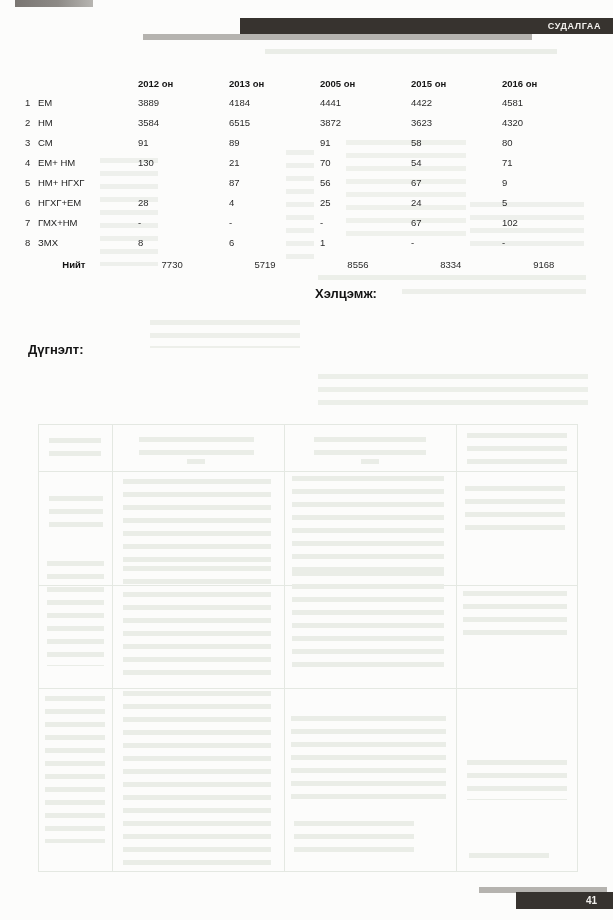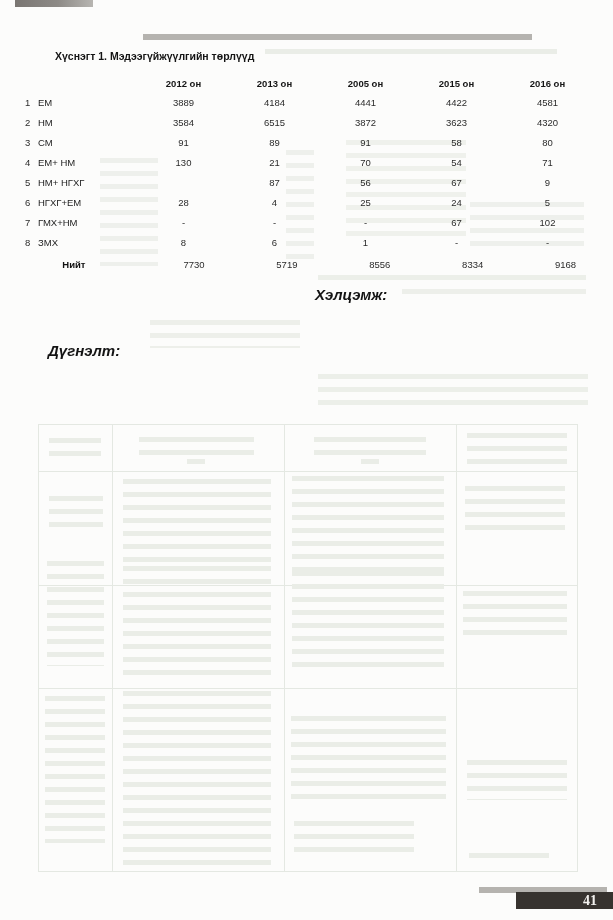--- a/index.html
+++ b/index.html
@@ -10,62 +10,64 @@
   
   .smudge{left:15px;top:0;width:78px;height:7px;
           background:linear-gradient(to right,#7a7672 0%,#8d8a86 55%,#b7b5b1 100%);}
   .hdr-dark{left:240px;top:18px;width:373px;height:16px;background:#37332f;
             display:flex;align-items:center;justify-content:flex-end;padding-right:12px;box-sizing:border-box;}
   .hdr-dark span{color:#f4f2ef;font-size:9px;font-weight:bold;letter-spacing:.6px;}
   .hdr-gray{left:143px;top:34px;width:389px;height:6px;background:#b5b3af;}
   .ftr-gray{left:479px;top:887px;width:128px;height:6px;background:#b5b3af;}
   .ftr-dark{left:516px;top:892px;width:97px;height:17px;background:#37332f;
             display:flex;align-items:center;justify-content:flex-end;padding-right:16px;box-sizing:border-box;}
-  .ftr-dark span{color:#f2f0ed;font-size:14px;font-weight:bold;font-family:Liberation Serif, serif;}
+  .ftr-dark span{color:#f2f0ed;font-size:10px;font-weight:bold;font-family:Liberation Sans, sans-serif;}
 
   
   .tbl-title{left:55px;top:50px;font-size:10.5px;font-weight:bold;color:#141414;margin:0;}
   .datatable{left:18px;top:74px;width:580px;}
   .trow{display:flex;align-items:center;height:20px;}
   .thead{height:18px;}
   .ttotal{height:24px;gap:28px;}
   .c-no{width:20px;padding-left:7px;font-size:9.5px;color:#2b2b2b;box-sizing:border-box;}
   .c-label{width:100px;font-size:9.5px;color:#1d1d1d;}
-  .c-val{width:91px;text-align:center;font-size:9.5px;color:#2b2b2b;}
+  .c-val{width:91px;text-align:left;font-size:9.5px;color:#2b2b2b;}
   .th{font-weight:bold;color:#151515;}
   .ttotal .c-label{font-weight:bold;color:#111;}
 
   
   .para{position:absolute;margin:0;text-align:justify;font-size:10px;line-height:14.6px;
         color:#1f1f1f;text-indent:17px;}
   .p1{left:28px;top:286px;width:274px;}
-  .subhead{position:absolute;margin:0;font-size:15px;font-weight:bold;color:#141414;font-style:italic;}
-  .h-concl{left:28px;top:342px;margin-left:20px;}
+  .subhead{position:absolute;margin:0;font-size:13px;font-weight:bold;color:#141414;}
+  .h-concl{left:28px;top:342px;}
   .p2{left:28px;top:357px;width:274px;}
   .h-disc{left:315px;top:286px;}
   .p3{left:315px;top:301px;width:278px;}
 
   
   .bl{position:absolute;
       background-image:repeating-linear-gradient(to bottom,#eaede7 0 5px,transparent 5px 13px);
       filter:blur(.6px);}
   .ghost-table{left:38px;top:424px;width:540px;height:448px;border:1px solid #e4e8e2;box-sizing:border-box;}
   .gv{position:absolute;top:0;width:1px;height:100%;background:#e4e8e2;}
   .gh{position:absolute;left:0;width:100%;height:1px;background:#e4e8e2;}
 </style>
 </head>
 <body>
 
 <div class="page">
 
   <div class="abs smudge"></div>
   <div class="abs hdr-gray"></div>
+  <div class="abs hdr-dark">
+    <span>СУДАЛГАА</span>
+  </div>
   <div class="bl" style="left:265px;top:49px;width:292px;height:8px;"></div>
 
-  <h1 class="abs tbl-title">Хүснэгт 1. Мэдээгүйжүүлгийн төрлүүд</h1>
 
   <div class="bl" style="left:100px;top:158px;width:58px;height:108px;opacity:.75;"></div>
   <div class="bl" style="left:286px;top:150px;width:28px;height:114px;opacity:.75;"></div>
   <div class="bl" style="left:346px;top:140px;width:120px;height:100px;opacity:.7;"></div>
   <div class="bl" style="left:470px;top:202px;width:114px;height:50px;opacity:.75;"></div>
   <div class="bl" style="left:150px;top:320px;width:150px;height:28px;opacity:.8;"></div>
   <div class="bl" style="left:318px;top:275px;width:268px;height:6px;opacity:.85;"></div>
   <div class="bl" style="left:402px;top:289px;width:184px;height:6px;opacity:.8;"></div>
   <div class="bl" style="left:318px;top:374px;width:270px;height:32px;opacity:.85;"></div>
 

